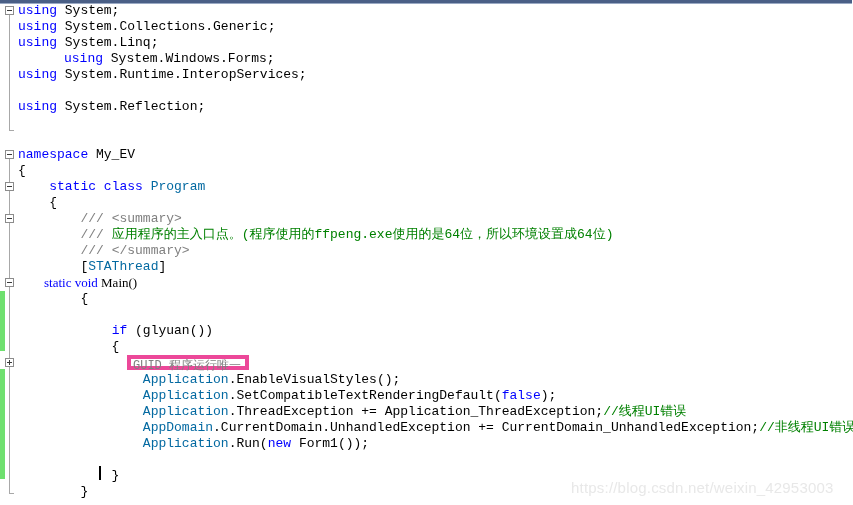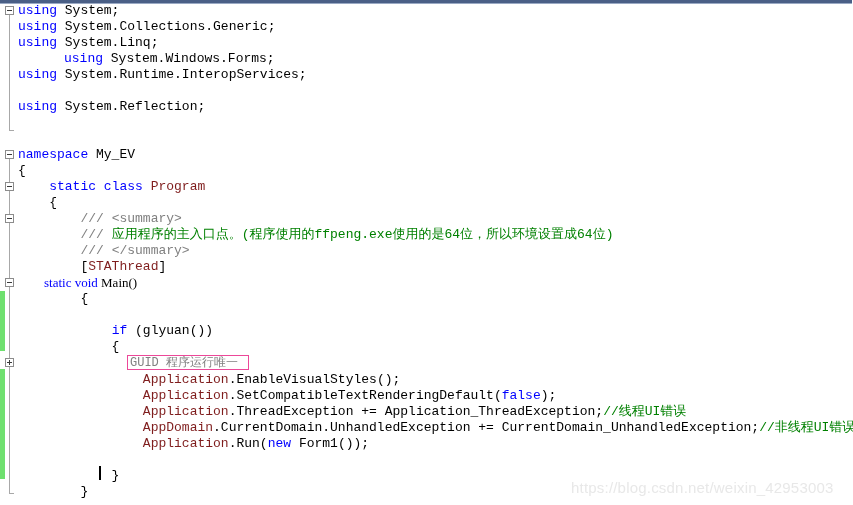--- a/index.html
+++ b/index.html
@@ -110,33 +110,33 @@
     line-height: 16px;
     font-size: 13px;
     white-space: pre;
     font-family: "Liberation Mono", "DejaVu Sans Mono", monospace;
     color: #000000;
     text-align: right;
   }
 
   
   .kw   { color: #0000ff; }
-  .typ  { color: #7f1d1d; }
+  .typ  { color: #0369a1; }
   .cmt  { color: #008000; }
   .doc  { color: #808080; }
   .pln  { color: #000000; }
 
   
   .collapsed-region {
     position: absolute;
     height: 15px;
     line-height: 14px;
     font-size: 12px;
     color: #808080;
-    border: 1px solid #ec4899;
+    border: 4px solid #ec4899;
     background: #ffffff;
     padding: 0 2px;
     box-sizing: border-box;
     white-space: pre;
     font-family: "Liberation Mono", "DejaVu Sans Mono", monospace;
   }
 
   
   .caret {
     position: absolute;

